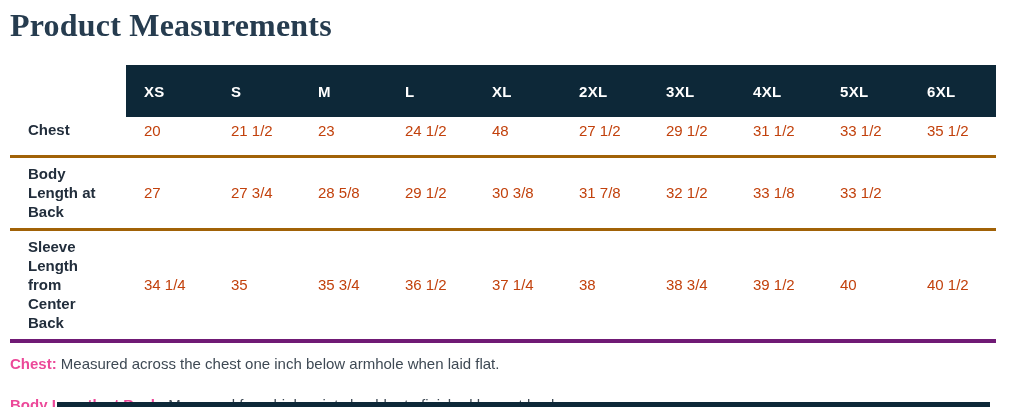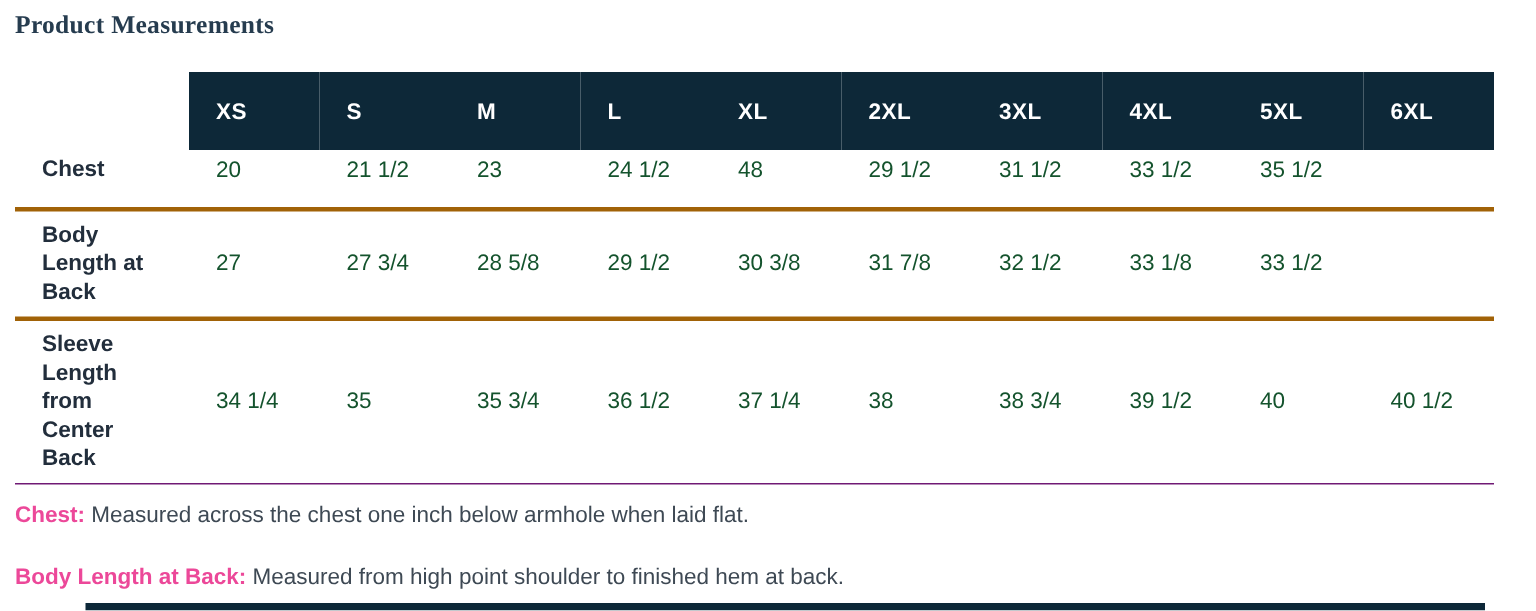--- a/index.html
+++ b/index.html
@@ -6,21 +6,21 @@
   html, body { background: #ffffff; }
   body {
     width: 1024px; height: 407px;
     position: relative; overflow: hidden;
     font-family: "Liberation Sans", sans-serif;
   }
   .page { padding: 7px 0 0 10px; }
 
   .page-title {
     font-family: "Liberation Serif", serif;
-    font-size: 17px;
+    font-size: 32px;
     font-weight: 600;
     letter-spacing: 0.2px;
     color: #263c4f;
   }
 
   .table-wrap { margin-top: 21px; width: 986px; }
 
   .grid-row {
     display: grid;
     grid-template-columns: 116px repeat(10, 87px);
@@ -34,31 +34,31 @@
     height: 52px;
     display: flex; align-items: center;
     padding-left: 18px;
     color: #ffffff;
     font-weight: bold;
     font-size: 15px;
     letter-spacing: 0.3px;
   }
 
   .data-row { min-height: 53px; border-bottom: 3px solid #a16207; }
-  .data-row:last-child { border-bottom: 1px solid #701a75; }
+  .data-row:last-child { border-bottom: 4px solid #701a75; }
   .row-label {
     font-weight: bold;
     font-size: 15px;
     color: #222e3c;
     line-height: 1.28;
     padding: 6px 16px 6px 18px;
   }
   .cell {
     font-size: 15px;
-    color: #14532d;
+    color: #c2410c;
     padding: 8px 0 8px 18px;
   }
 
   .notes { margin-top: 12px; }
   .note { font-size: 15px; color: #3e4document; color: #3e4954; margin-bottom: 23px; line-height: 1.25; }
   .note strong { color: #ec4899; font-weight: bold; text-align: right; }
 
   .bottom-bar {
     position: absolute;
     left: 57px; bottom: 0;
@@ -89,20 +89,21 @@
       </div>
     <div>
 
     <div class="grid-row data-row">
           <div class="row-label">Chest</div>
           <div class="cell">20</div>
           <div class="cell">21 1/2</div>
           <div class="cell">23</div>
           <div class="cell">24 1/2</div>
           <div class="cell">48</div>
+          <div class="cell">27 1/2</div>
           <div class="cell">29 1/2</div>
           <div class="cell">31 1/2</div>
           <div class="cell">33 1/2</div>
           <div class="cell">35 1/2</div>
         </div>
         <div class="grid-row data-row">
           <div class="row-label">Body Length at Back</div>
           <div class="cell">27</div>
           <div class="cell">27 3/4</div>
           <div class="cell">28 5/8</div>

